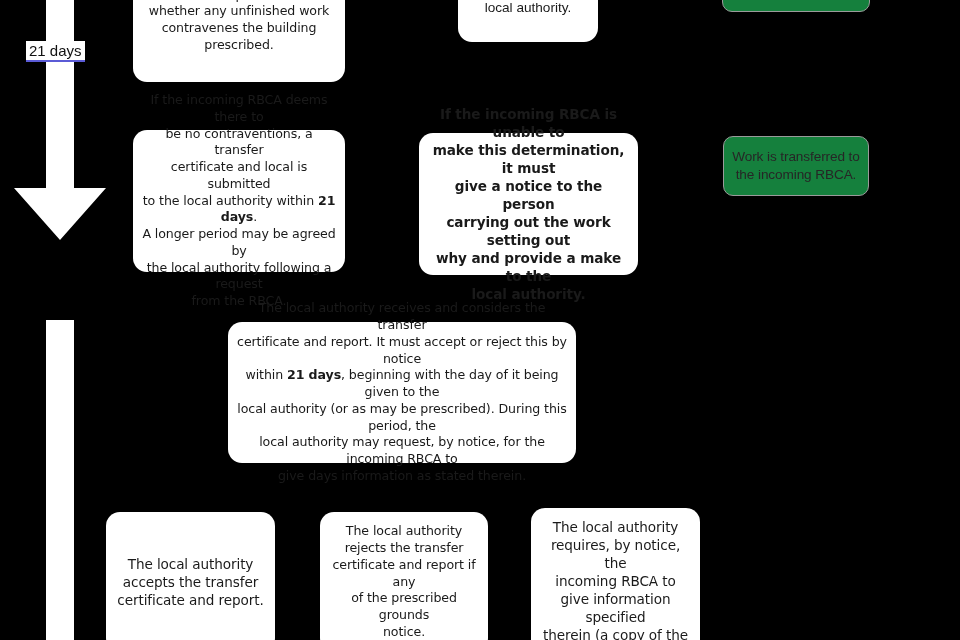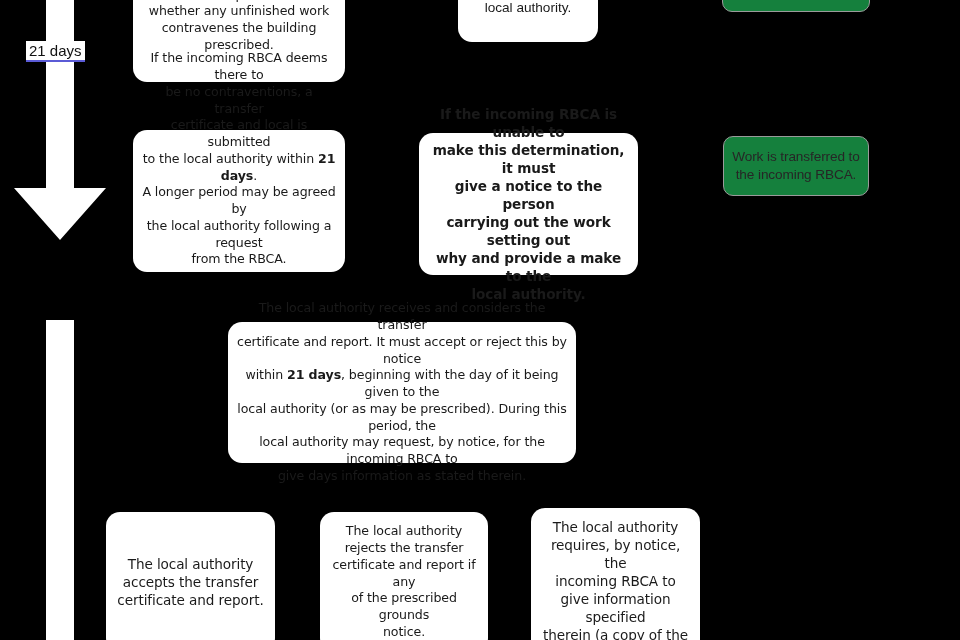--- a/index.html
+++ b/index.html
@@ -112,21 +112,21 @@
   <div class="box alt-face fs14" style="left:458px; top:-44px; width:140px; height:86px;">
     <span class="txt">
       <br>
       <span>local authority.</span>
     </span>
   </div>
 
   <div class="box grey" style="left:722px; top:-40px; width:148px; height:52px;">
   </div>
 
-  <div class="box fs13" style="left:133px; top:130px; width:212px; height:142px;align-items:flex-end;">
+  <div class="box fs13" style="left:133px; top:130px; width:212px; height:142px;">
     <span class="txt">
       <span>If the incoming RBCA deems there to</span><br>
       <span>be no contraventions, a transfer</span><br>
       <span>certificate and local is submitted</span><br>
       <span>to the local authority within </span><b>21 days</b><span>.</span><br>
       <span>A longer period may be agreed by</span><br>
       <span>the local authority following a request</span><br>
       <span>from the RBCA.</span>
     </span>
   </div>

